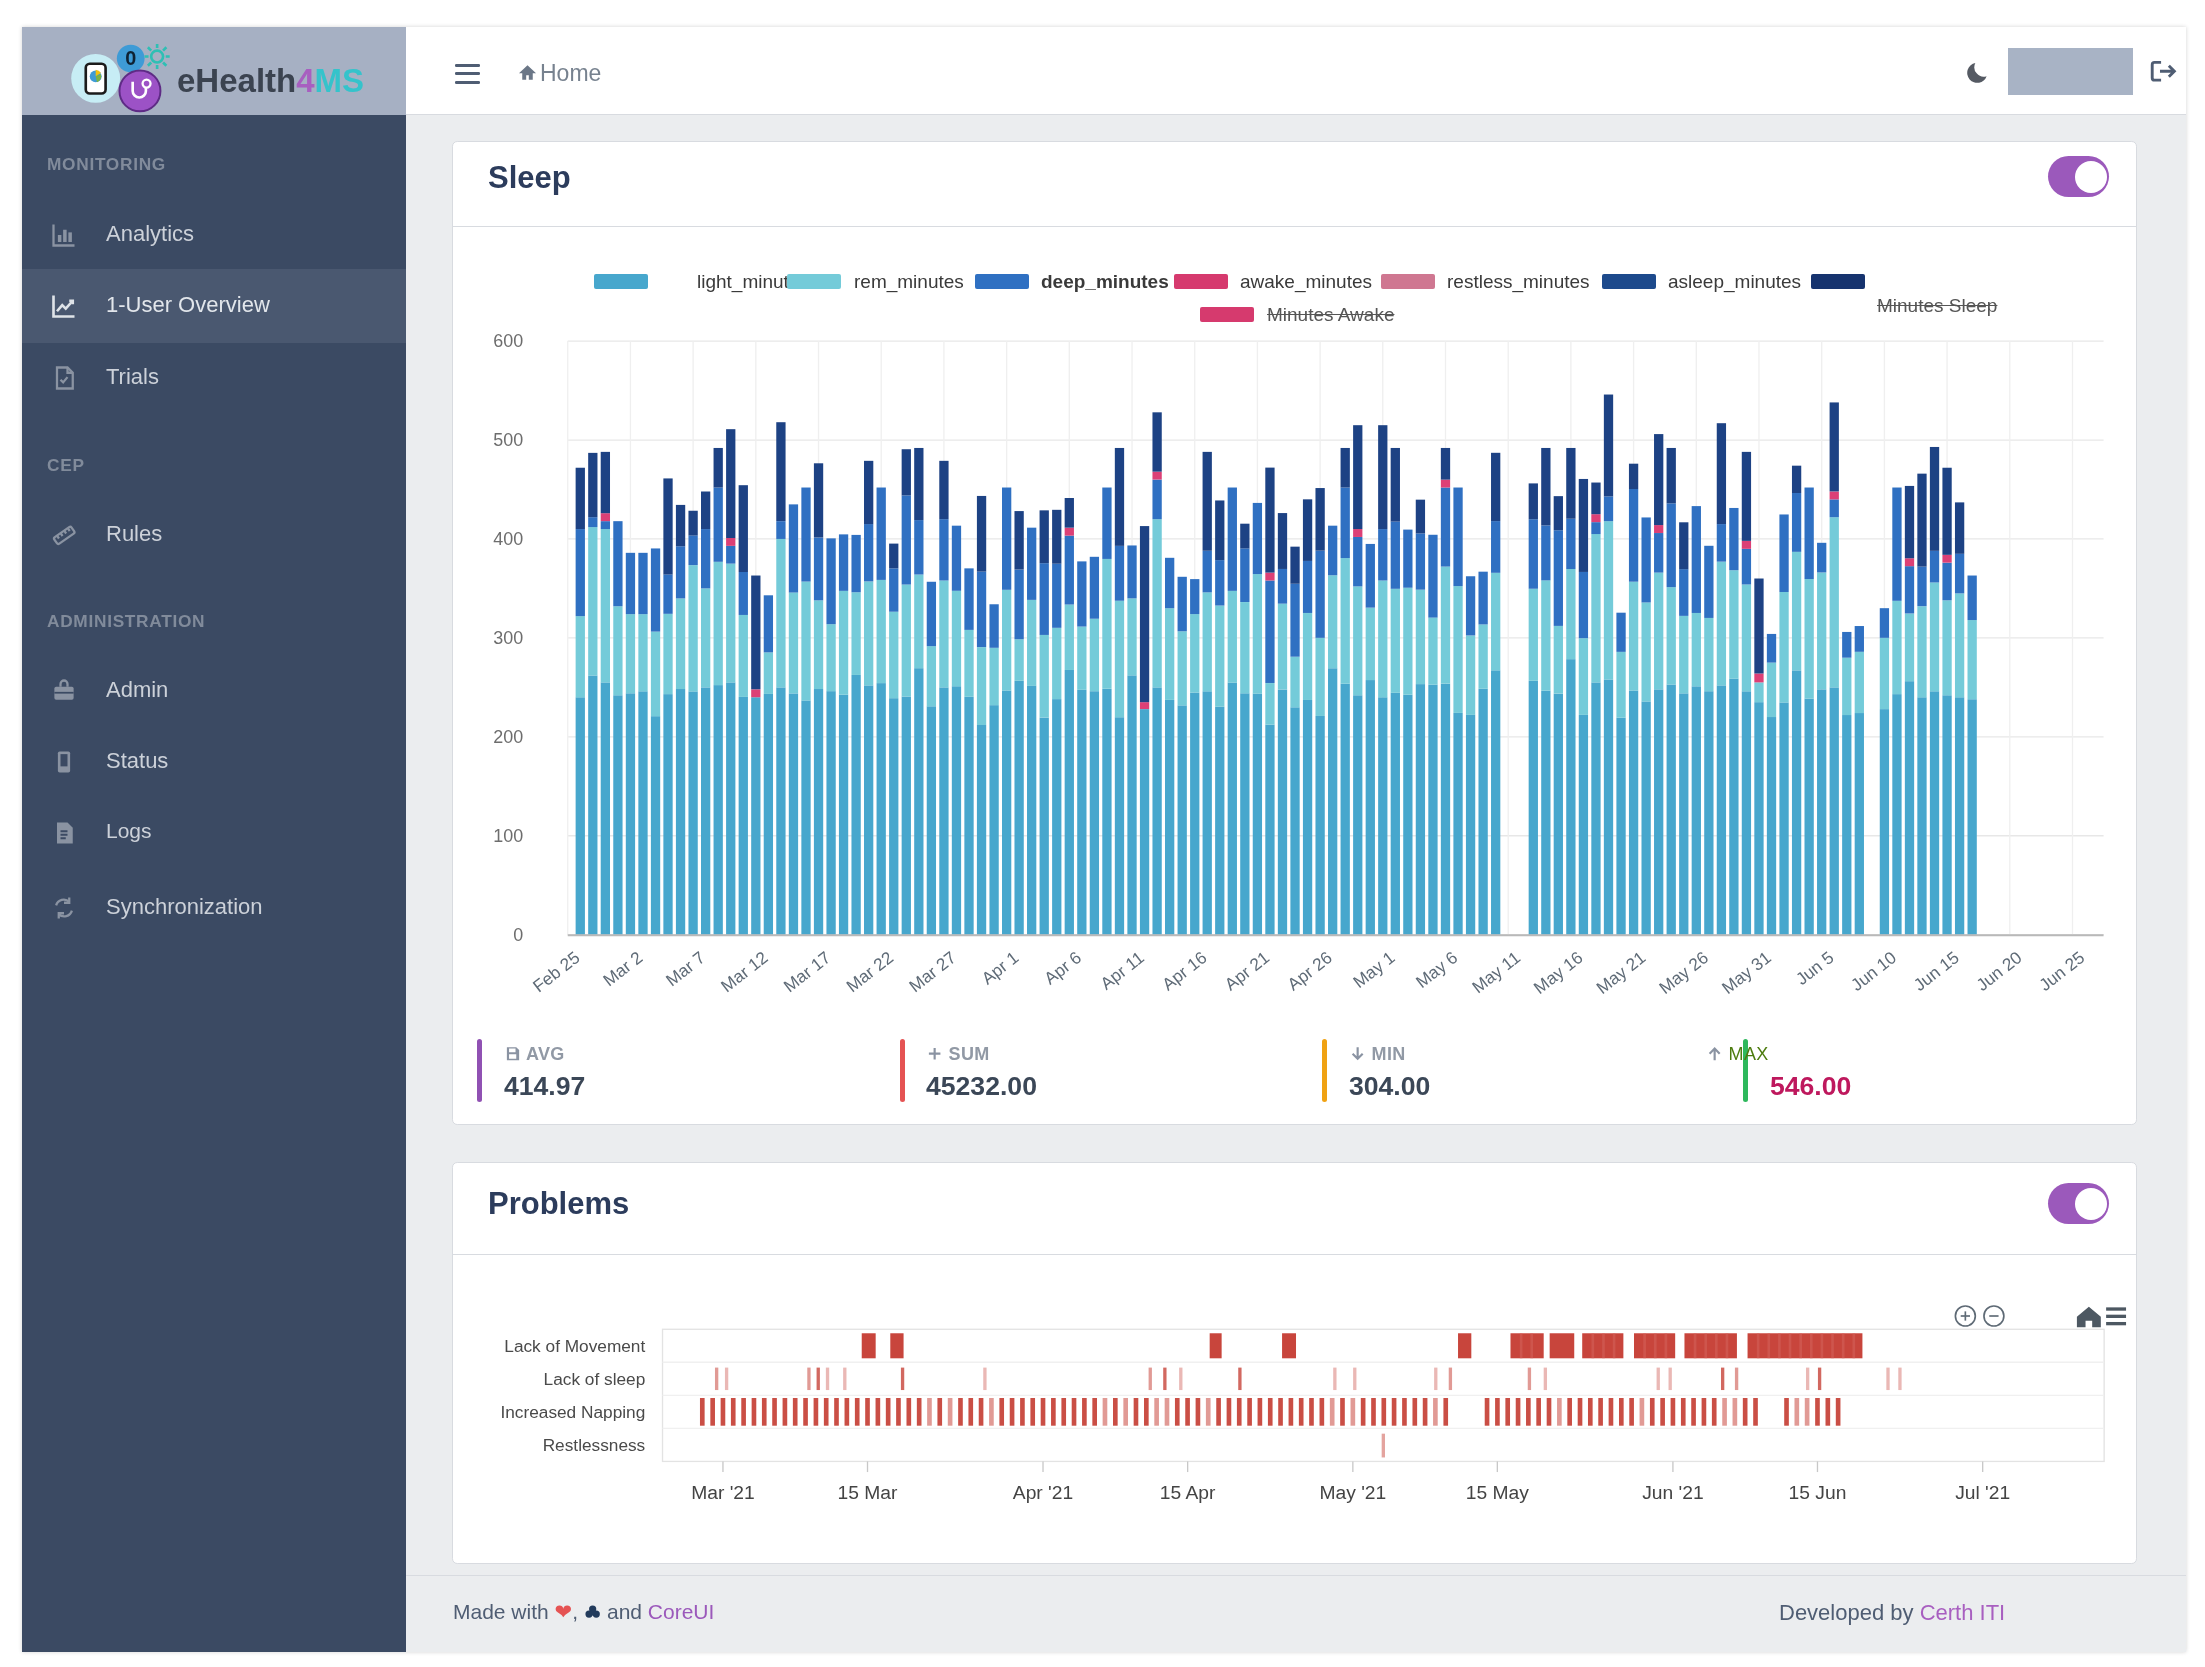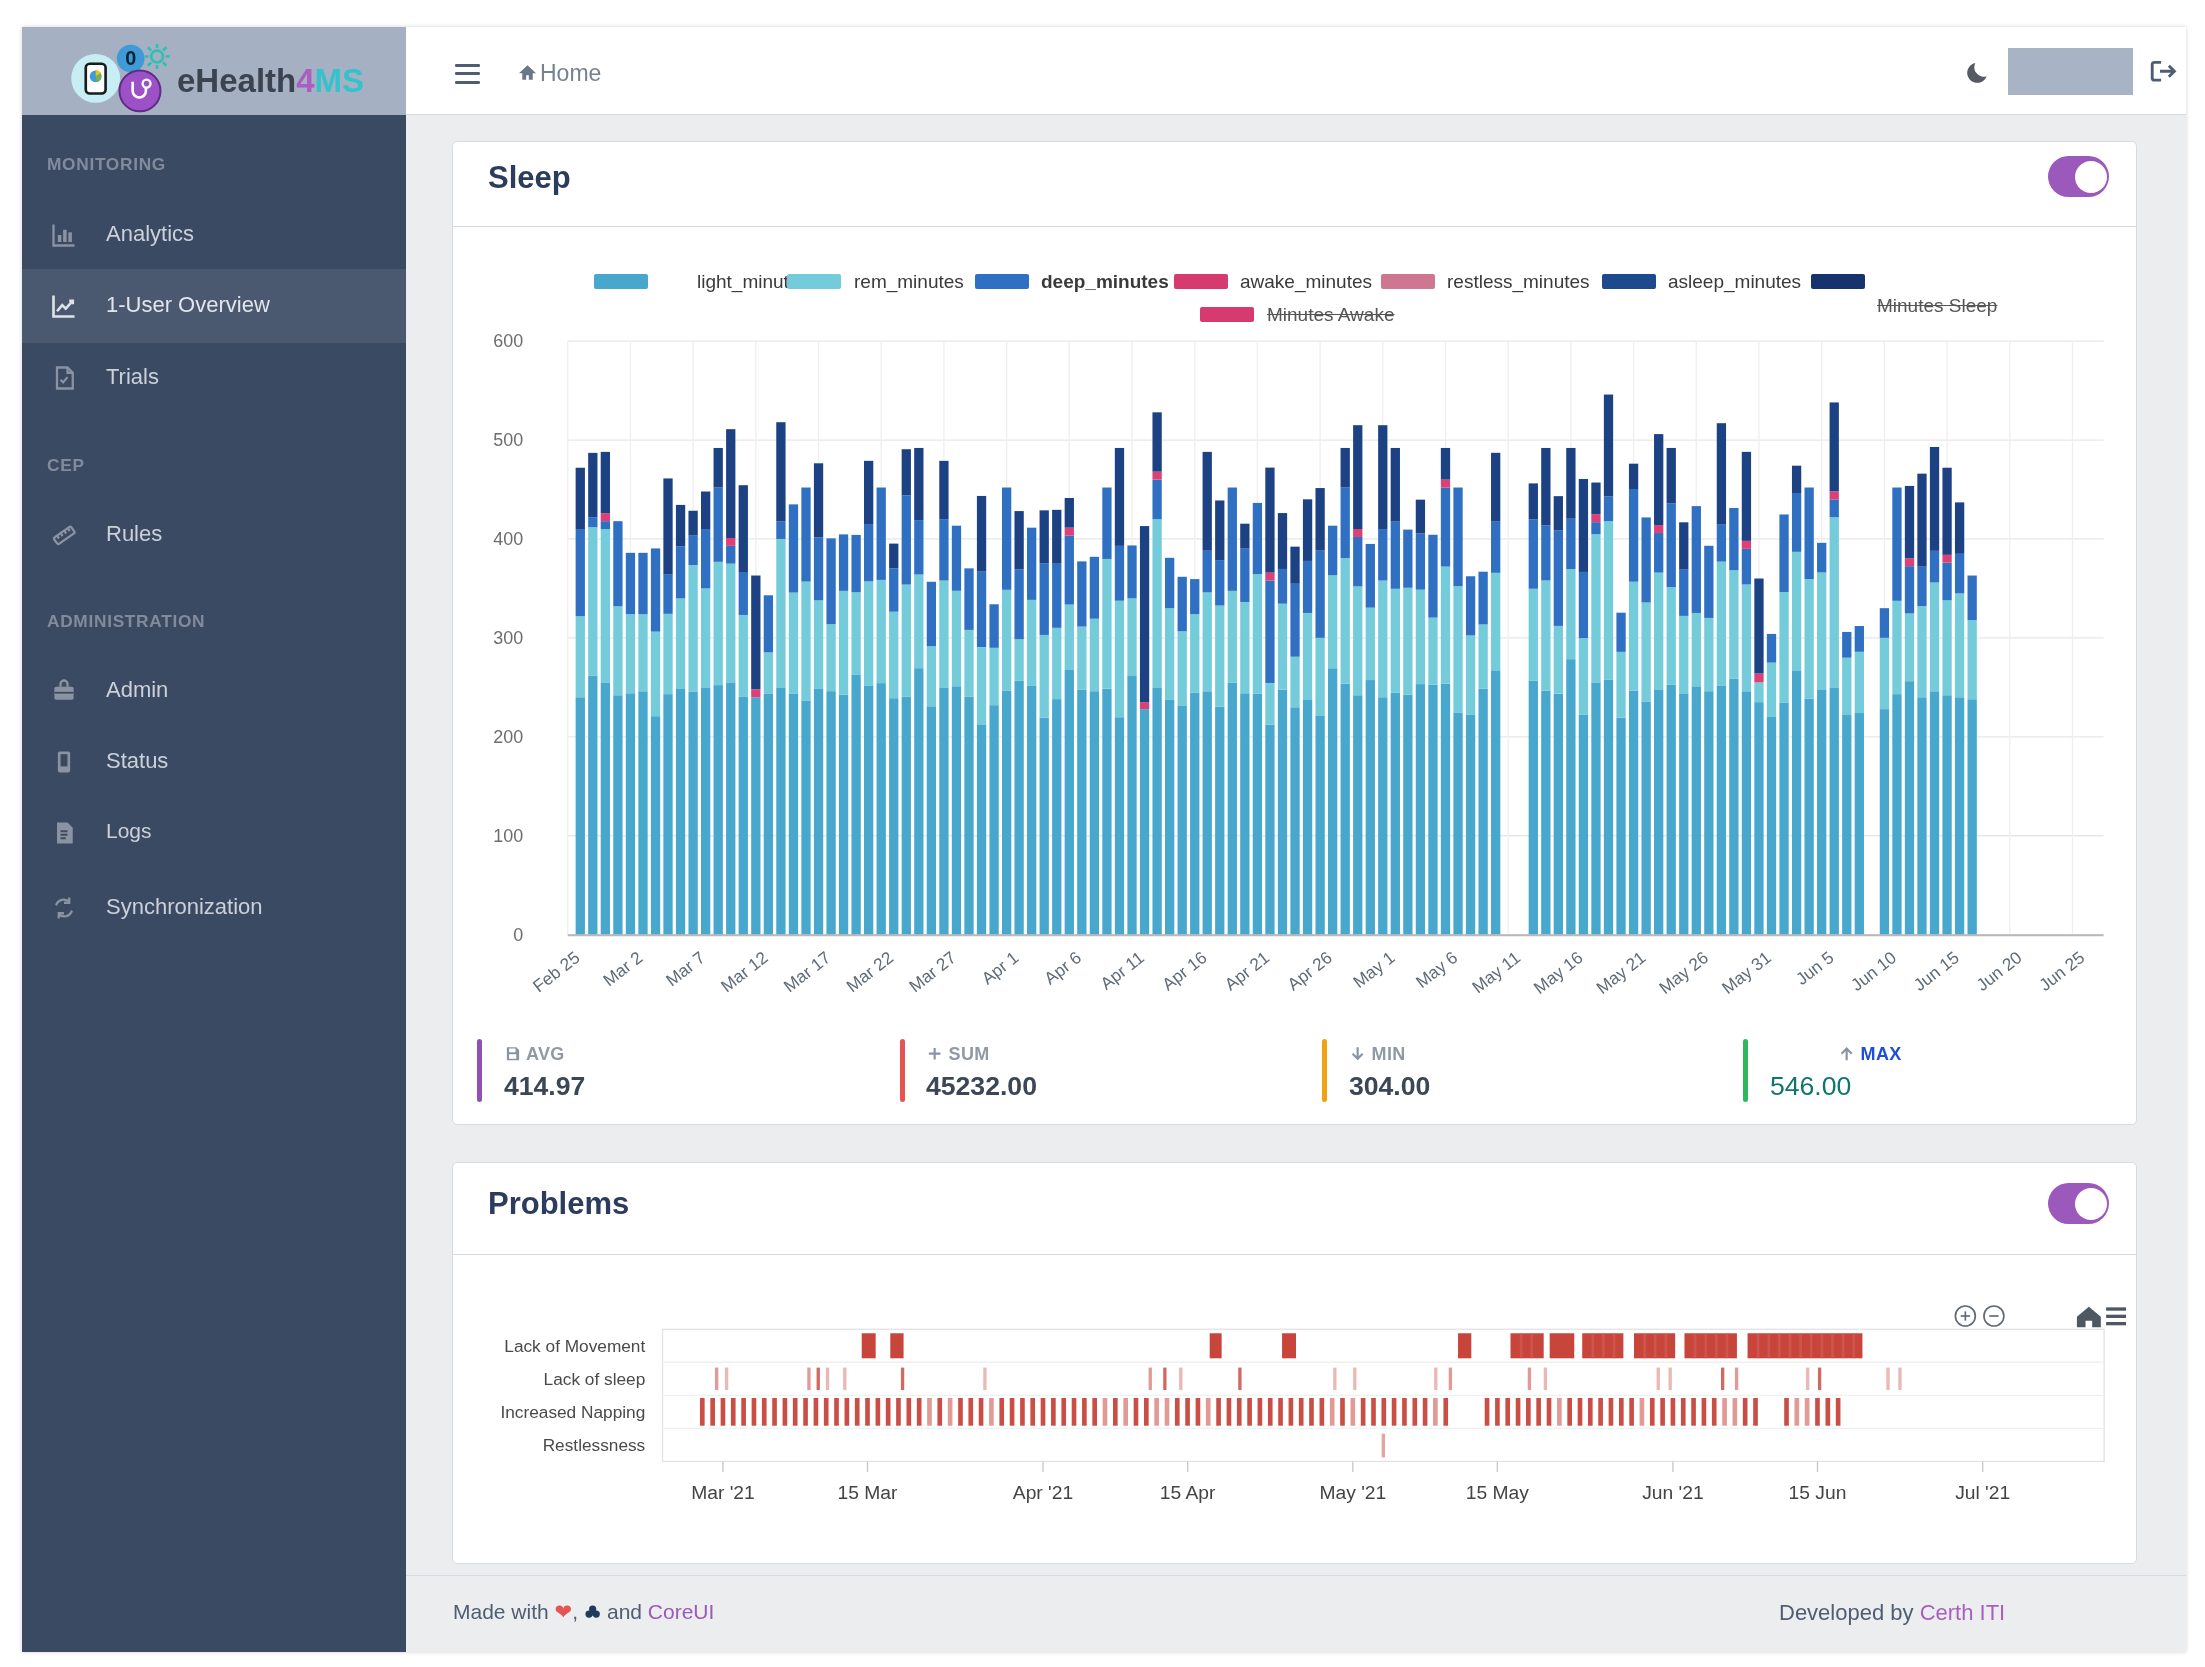--- a/index.html
+++ b/index.html
@@ -595,24 +595,24 @@
       <div style="position:absolute;left:904px;top:1017px;font-size:18px;font-weight:bold;color:#9199a5;letter-spacing:0.3px"><svg width="17.3" height="17.3" viewBox="0 0 24 24" style="vertical-align:-2.7px">
           <path stroke="#8a93a2" stroke-width="3" d="M12 4v16M4 12h16" fill="none"></path>
         </svg> SUM</div>
       <div style="position:absolute;left:904px;top:1044px;font-size:26.6px;font-weight:bold;color:#3b4757">45232.00</div>
       <div style="position:absolute;left:1300px;top:1012px;width:5.3px;height:63px;background:#f0a213;border-radius:2.7px"></div>
       <div style="position:absolute;left:1327px;top:1017px;font-size:18px;font-weight:bold;color:#9199a5;letter-spacing:0.3px"><svg width="17.3" height="17.3" viewBox="0 0 24 24" style="vertical-align:-2.7px">
           <path stroke="#8a93a2" stroke-width="3" d="M12 3v15M5 12l7 7 7-7" fill="none"></path>
         </svg> MIN</div>
       <div style="position:absolute;left:1327px;top:1044px;font-size:26.6px;font-weight:bold;color:#3b4757">304.00</div>
       <div style="position:absolute;left:1721px;top:1012px;width:5.3px;height:63px;background:#2eb85c;border-radius:2.7px"></div>
-      <div style="position:absolute;left:1816px;top:1017px;font-size:18px;font-weight:bold;color:#1d4ed8;letter-spacing:0.3px"><svg width="17.3" height="17.3" viewBox="0 0 24 24" style="vertical-align:-2.7px">
+      <div style="position:absolute;left:1684px;top:1017px;font-size:18px;font-weight:normal;color:#4d7c0f;letter-spacing:0.3px"><svg width="17.3" height="17.3" viewBox="0 0 24 24" style="vertical-align:-2.7px">
           <path stroke="#8a93a2" stroke-width="3" d="M12 21V6M5 12l7-7 7 7" fill="none"></path>
         </svg> MAX</div>
-      <div style="position:absolute;left:1748px;top:1044px;font-size:26.6px;font-weight:normal;color:#0f766e">546.00</div>
+      <div style="position:absolute;left:1748px;top:1044px;font-size:26.6px;font-weight:bold;color:#be185d">546.00</div>
       <div style="position:absolute;left:430px;top:1135px;width:1685px;height:402px;background:#fff;border:1.3px solid #d8dbe0;border-radius:5.3px"></div>
       <div style="position:absolute;left:430px;top:1227px;width:1685px;height:1.3px;background:#d8dbe0"></div>
       <div style="position:absolute;left:466px;top:1159px;font-size:31px;font-weight:bold;color:#2c3c5c">Problems</div>
       <div style="position:absolute;left:2026px;top:1156px;width:61px;height:41px;background:#9b59bb;border-radius:20.6px"></div>
       <div style="position:absolute;left:2053px;top:1161px;width:32px;height:32px;background:#fff;border-radius:50%"></div>
       <svg style="position:absolute;left:436px;top:1261px" width="1680" height="226" viewBox="690 1940 2530 340" font-family="Liberation Sans, sans-serif">
         <rect x="998.0" y="2002.0" width="2171.0" height="199.0" fill="#fff" stroke="#e3e3e3" stroke-width="2"></rect>
         <line x1="998.0" y1="2051.7" x2="3169.0" y2="2051.7" stroke="#f0f0f0" stroke-width="2"></line>
         <line x1="998.0" y1="2101.5" x2="3169.0" y2="2101.5" stroke="#f0f0f0" stroke-width="2"></line>
         <line x1="998.0" y1="2151.2" x2="3169.0" y2="2151.2" stroke="#f0f0f0" stroke-width="2"></line>

